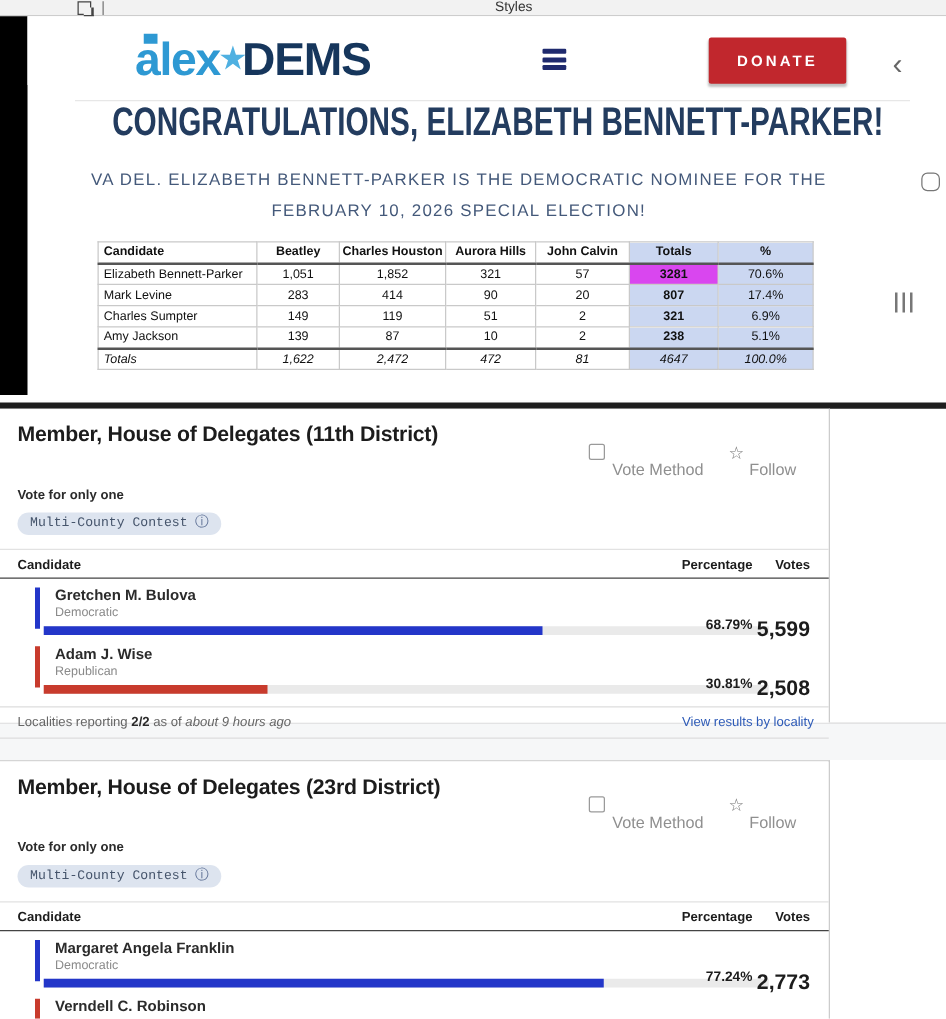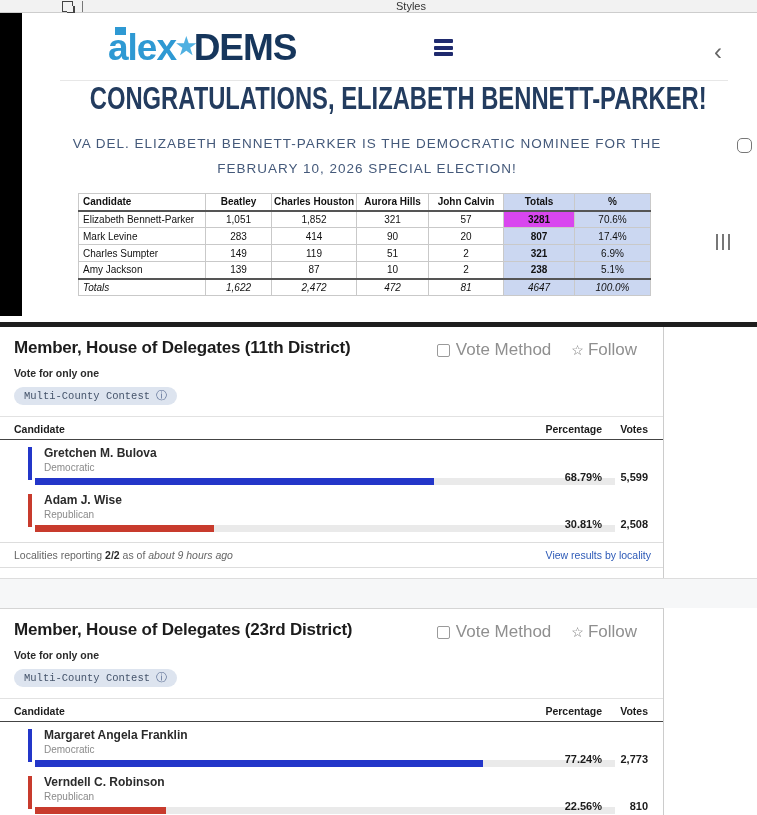--- a/index.html
+++ b/index.html
@@ -61,21 +61,21 @@
   .contest { width:664px; background:#fff; border-right:1px solid #ccc; position:relative; }
   .contest.h-fixed { height:251px; }
   .contest.bt { border-top:1px solid #d5d5d5; }
   .cards-gap { width:757px; height:30px; background:#f6f7f8; border-top:1px solid #ddd; }
   .c-head { display:flex; justify-content:space-between; align-items:flex-start;
     padding:11px 26px 0 14px; }
   .c-title { font-size:17px; font-weight:bold; color:#1c1c1c; letter-spacing:-0.2px; }
   .c-controls { display:flex; align-items:center; gap:6px; margin-top:2px; }
   .checkbox { width:13px; height:13px; border:1.5px solid #9a9a9a; border-radius:2px;
     display:inline-block; cursor:pointer; }
-  .c-ctl-label { font-size:17px; color:#8f8f8f; }
+  .c-ctl-label { font-size:13px; color:#8f8f8f;margin-top:28px; }
   .follow-group { display:flex; align-items:center; gap:4px; margin-left:14px; cursor:pointer; }
   .star-icon { font-size:14px; color:#777; }
   .c-instr { margin:7px 0 0 14px; font-size:10.5px; font-weight:bold; color:#2b2b2b; }
   .c-pill { display:inline-flex; align-items:center; gap:6px; margin:8px 0 0 14px;
     background:#dde4ef; border-radius:11px; padding:3px 10px;font-family:Liberation Mono, monospace; }
   .c-pill .pill-text { font-size:10.5px; color:#45546b; }
   .info-icon { font-size:11px; color:#55688f; cursor:pointer; line-height:1; }
   .c-hr { border:none; border-top:1px solid #e2e2e2; margin-top:11px; }
   .c-cols { position:relative; height:23px; border-bottom:1.5px solid #444; }
   .c-cols span { position:absolute; bottom:4px; font-size:10.5px; font-weight:bold; color:#1c1c1c; }
@@ -86,21 +86,21 @@
   .crow.no-party { height:33px; }
   .c-accent { position:absolute; left:28px; top:7px; width:4px; height:33px; }
   .no-party .c-accent { top:4px; height:24px; }
   .c-name { position:absolute; left:44px; top:6px; font-size:12px; font-weight:600; color:#2b2b2b; }
   .no-party .c-name { top:3px; }
   .c-party { position:absolute; left:44px; top:22px; font-size:10px; color:#8a8a8a; }
   .c-track { position:absolute; left:35px; top:38px; width:580px; height:7px; background:#eaeaea; }
   .no-party .c-track { top:22px; }
   .c-fill { height:100%; }
   .c-pct { position:absolute; right:61px; top:31px; font-size:11px; font-weight:bold; color:#1c1c1c; }
-  .c-votes { position:absolute; right:15px; top:31px; font-size:11px; font-weight:bold; color:#1c1c1c; }
+  .c-votes { position:absolute; right:15px; top:31px; font-size:17px; font-weight:bold; color:#1c1c1c; }
   .no-party .c-pct, .no-party .c-votes { top:12px; }
   .c-footer { display:flex; justify-content:space-between; align-items:center;
     height:26px; margin-top:8px; border-top:1px solid #ddd; border-bottom:1px solid #ddd;
     padding:0 12px 0 14px; }
   .c-footer .left { font-size:10.5px; color:#666; }
   .c-footer .left b { color:#2b2b2b; }
   .c-footer .left i { font-style:italic; }
   .c-footer .link { font-size:10.5px; cursor:pointer; }
 </style>
 </head>
@@ -119,20 +119,21 @@
   <div class="site-header">
     <div class="logo-artifact" id="logo-artifact" style="background: rgb(46, 153, 211);"></div>
     <div class="logo">
       <span class="p1" id="logo-p1" style="color: rgb(46, 153, 211);">alex</span><span class="star" id="logo-star" style="color: rgb(79, 176, 225);">★</span><span class="p2" id="logo-p2" style="color: rgb(22, 54, 92);">DEMS</span>
     </div>
     <div class="hamburger" id="hamburger">
       <div style="background: rgb(31, 42, 110);"></div>
         <div style="background: rgb(31, 42, 110);"></div>
         <div style="background: rgb(31, 42, 110);"></div>
     </div>
+    <button class="donate-btn" id="donate-btn" style="background: rgb(193, 39, 45);">DONATE</button>
     <div class="header-rule"></div>
   </div>
 
   <span class="chev-back">‹</span>
   <span class="home-btn"></span>
   <span class="recent-btn">
       <div></div>
       <div></div>
       <div></div>
     </span>

